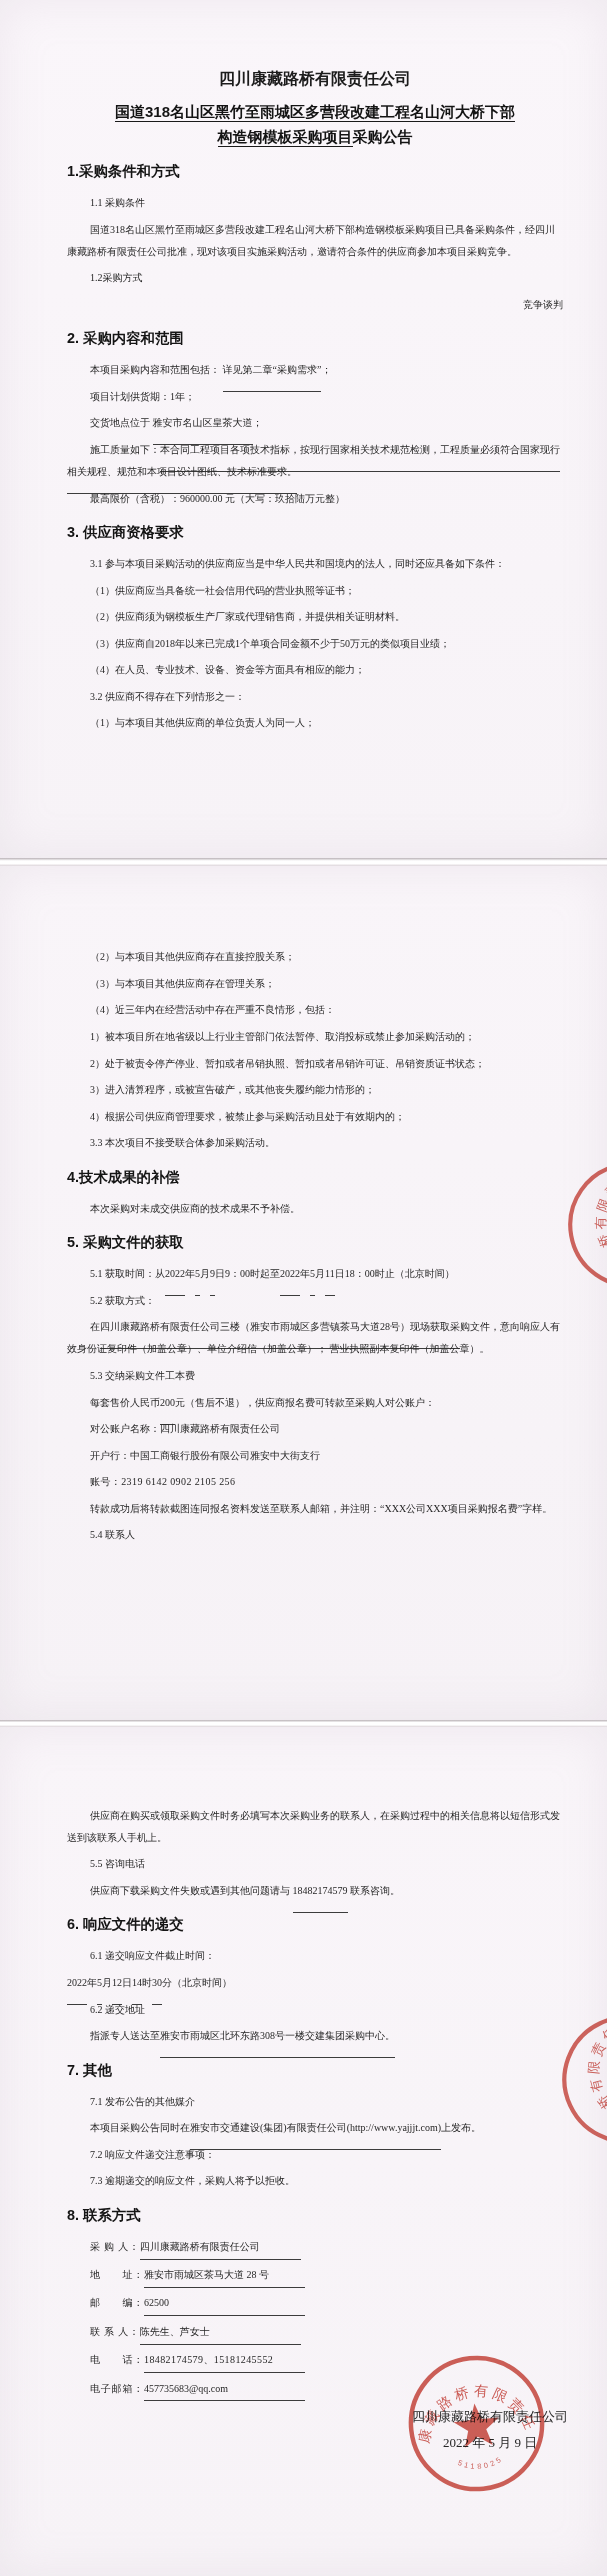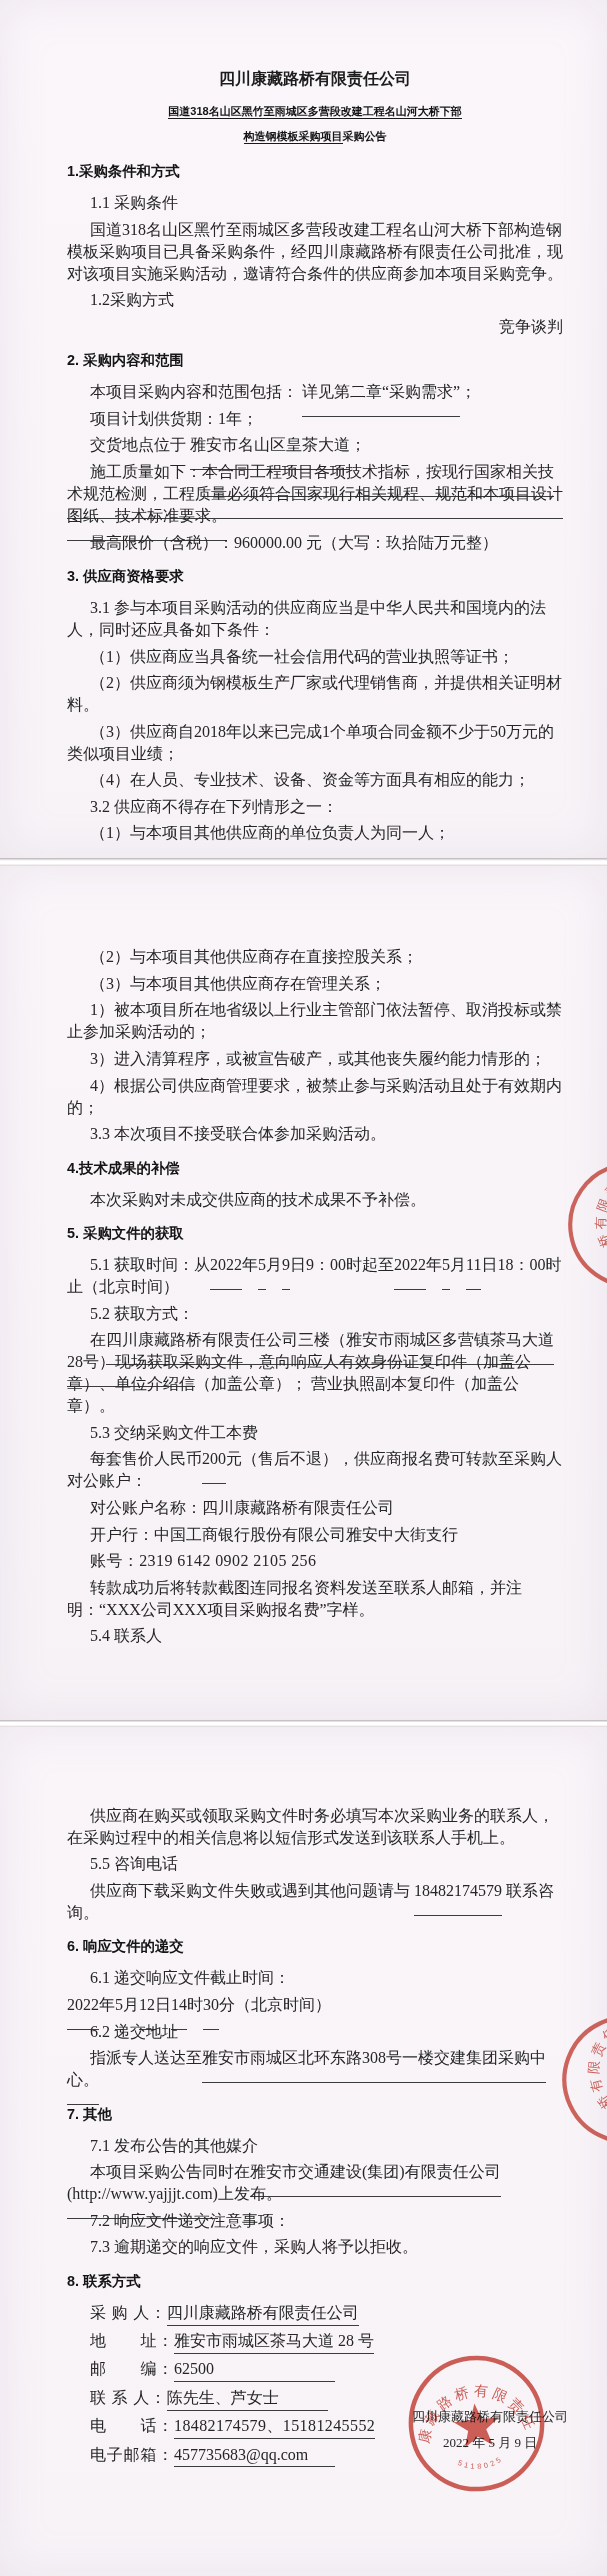--- a/index.html
+++ b/index.html
@@ -10,26 +10,26 @@
   .page1{height:858px;background:linear-gradient(#faf6fa,#f7f3f7);}
   .page2{height:854px;background:linear-gradient(#f9f5f9,#f6f2f6);}
   .page3{height:849px;background:linear-gradient(#f9f5f9,#f7f3f7);}
   .seam{height:7.6px;background:linear-gradient(#b9b2b6,#ffffff 35%,#ffffff 70%,#ddd5da);}
   .inner{padding:0 44px 0 67px;position:relative;}
   .pt1{padding-top:67px;} .pt2{padding-top:76px;} .pt3{padding-top:73px;}
 
   .company{text-align:center;font-family:"Liberation Sans","DejaVu Sans",sans-serif;
            font-weight:bold;font-size:16px;line-height:24px;margin:0 0 7.6px 0;color:#1c1c1c;}
   .title{text-align:center;font-family:"Liberation Sans","DejaVu Sans",sans-serif;
-         font-weight:bold;font-size:11px;line-height:25px;margin:0 0 7.6px 0;color:#141414;}
+         font-weight:bold;font-size:15px;line-height:25px;margin:0 0 7.6px 0;color:#141414;}
   .tu{border-bottom:1.5px solid #1a1a1a;padding-bottom:1.5px;}
 
   .sec{font-family:"Liberation Sans","DejaVu Sans",sans-serif;font-weight:bold;
        font-size:14.4px;line-height:23px;margin:11.4px 0 9px 0;color:#151515;}
-  .t{font-size:16px;line-height:22px;margin:4.6px 0;text-indent:23px;}
+  .t{font-size:10px;line-height:22px;margin:4.6px 0;text-indent:23px;}
   .flush{text-indent:0;}
   .t .u, .u{border-bottom:1.1px solid #3c3c3c;padding-bottom:16px;}
   .num{letter-spacing:0.4px;}
 
   .contact{padding-left:23px;text-indent:0;}
   .clabel{letter-spacing:0.8px;}
   .cvalue{display:inline-block;min-width:161px;border-bottom:1.1px solid #3c3c3c;
           padding-bottom:0.8px;text-indent:0;}
 
   .sign{position:absolute;right:39px;top:677px;text-align:center;font-size:13px;
@@ -77,21 +77,23 @@
       <div class="t">（1）与本项目其他供应商的单位负责人为同一人；</div>
     </div>
   </section>
 
   <div class="seam"></div>
 
   <section class="page page2">
     <div class="inner pt2">
       <div class="t">（2）与本项目其他供应商存在直接控股关系；</div>
       <div class="t">（3）与本项目其他供应商存在管理关系；</div>
+      <div class="t">（4）近三年内在经营活动中存在严重不良情形，包括：</div>
       <div class="t">1）被本项目所在地省级以上行业主管部门依法暂停、取消投标或禁止参加采购活动的；</div>
+      <div class="t">2）处于被责令停产停业、暂扣或者吊销执照、暂扣或者吊销许可证、吊销资质证书状态；</div>
       <div class="t">3）进入清算程序，或被宣告破产，或其他丧失履约能力情形的；</div>
       <div class="t">4）根据公司供应商管理要求，被禁止参与采购活动且处于有效期内的；</div>
       <div class="t">3.3 本次项目不接受联合体参加采购活动。</div>
 
       <div class="sec">4.技术成果的补偿</div>
       <div class="t">本次采购对未成交供应商的技术成果不予补偿。</div>
 
       <div class="sec">5. 采购文件的获取</div>
       <div class="t"><span>5.1 获取时间：从</span><span class="u">2022</span><span>年</span><span class="u">5</span><span>月</span><span class="u">9</span><span>日9：00时起至</span><span class="u">2022</span><span>年</span><span class="u">5</span><span>月</span><span class="u">11</span><span>日18：00时止（北京时间）</span></div>
       <div class="t">5.2 获取方式：</div>

